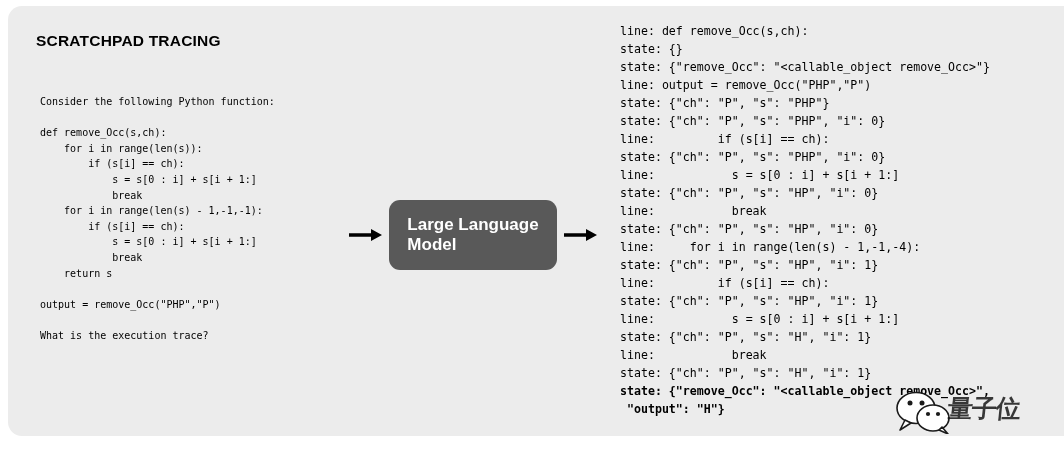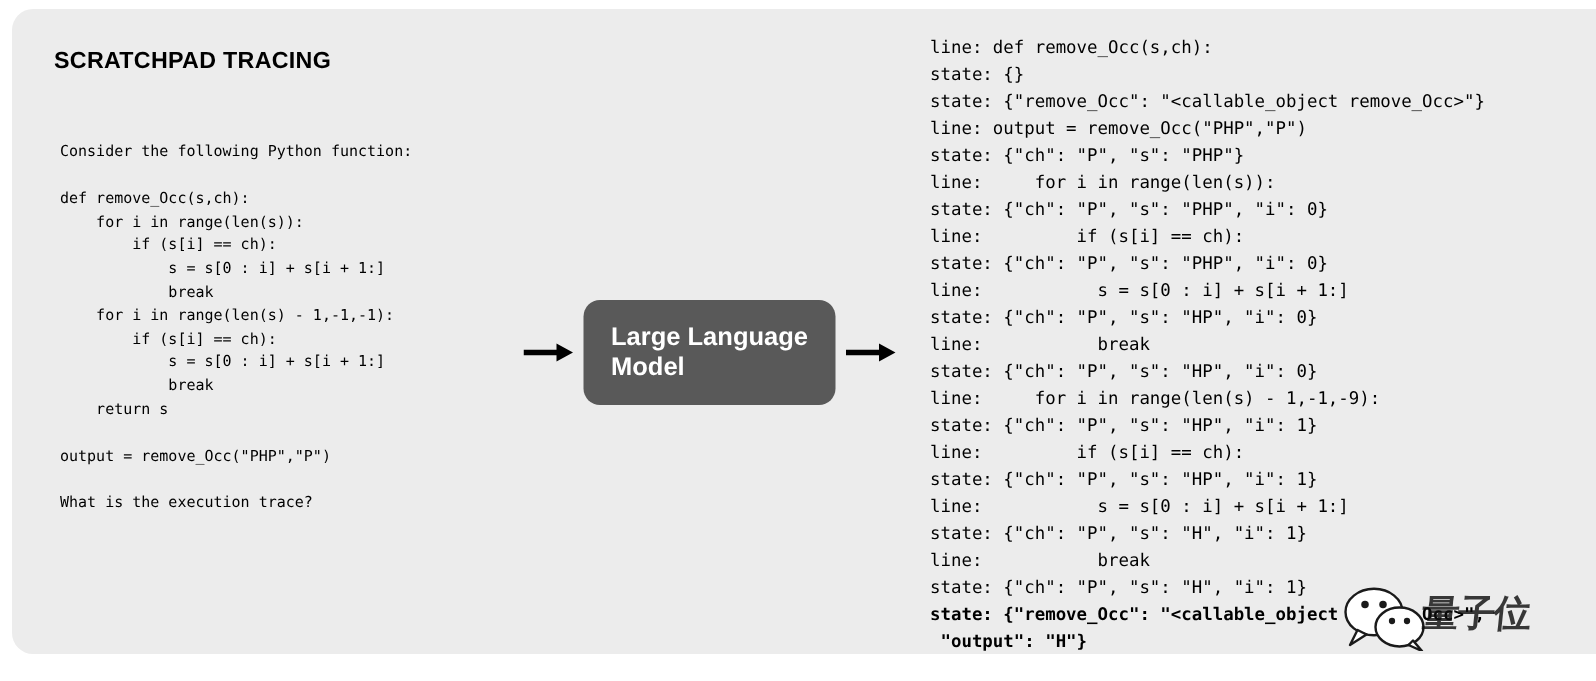--- a/index.html
+++ b/index.html
@@ -107,29 +107,28 @@
       <path d="M0 5.2 H22 V1 L33 7 L22 13 V8.8 H0 Z" fill="#000000"></path>
     </svg>
   </div>
 
   <div id="trace-panel">
       <div class="trace-line">line: def remove_Occ(s,ch):</div>
       <div class="trace-line">state: {}</div>
       <div class="trace-line">state: {"remove_Occ": "&lt;callable_object remove_Occ&gt;"}</div>
       <div class="trace-line">line: output = remove_Occ("PHP","P")</div>
       <div class="trace-line">state: {"ch": "P", "s": "PHP"}</div>
-      <div class="trace-line">line:     for i in range(len(s)):</div>
       <div class="trace-line">state: {"ch": "P", "s": "PHP", "i": 0}</div>
       <div class="trace-line">line:         if (s[i] == ch):</div>
       <div class="trace-line">state: {"ch": "P", "s": "PHP", "i": 0}</div>
       <div class="trace-line">line:           s = s[0 : i] + s[i + 1:]</div>
       <div class="trace-line">state: {"ch": "P", "s": "HP", "i": 0}</div>
       <div class="trace-line">line:           break</div>
       <div class="trace-line">state: {"ch": "P", "s": "HP", "i": 0}</div>
-      <div class="trace-line">line:     for i in range(len(s) - 1,-1,-9):</div>
+      <div class="trace-line">line:     for i in range(len(s) - 1,-1,-4):</div>
       <div class="trace-line">state: {"ch": "P", "s": "HP", "i": 1}</div>
       <div class="trace-line">line:         if (s[i] == ch):</div>
       <div class="trace-line">state: {"ch": "P", "s": "HP", "i": 1}</div>
       <div class="trace-line">line:           s = s[0 : i] + s[i + 1:]</div>
       <div class="trace-line">state: {"ch": "P", "s": "H", "i": 1}</div>
       <div class="trace-line">line:           break</div>
       <div class="trace-line">state: {"ch": "P", "s": "H", "i": 1}</div>
       <div class="trace-line bold">state: {"remove_Occ": "&lt;callable_object remove_Occ&gt;",</div>
       <div class="trace-line bold"> "output": "H"}</div>
     </div>

